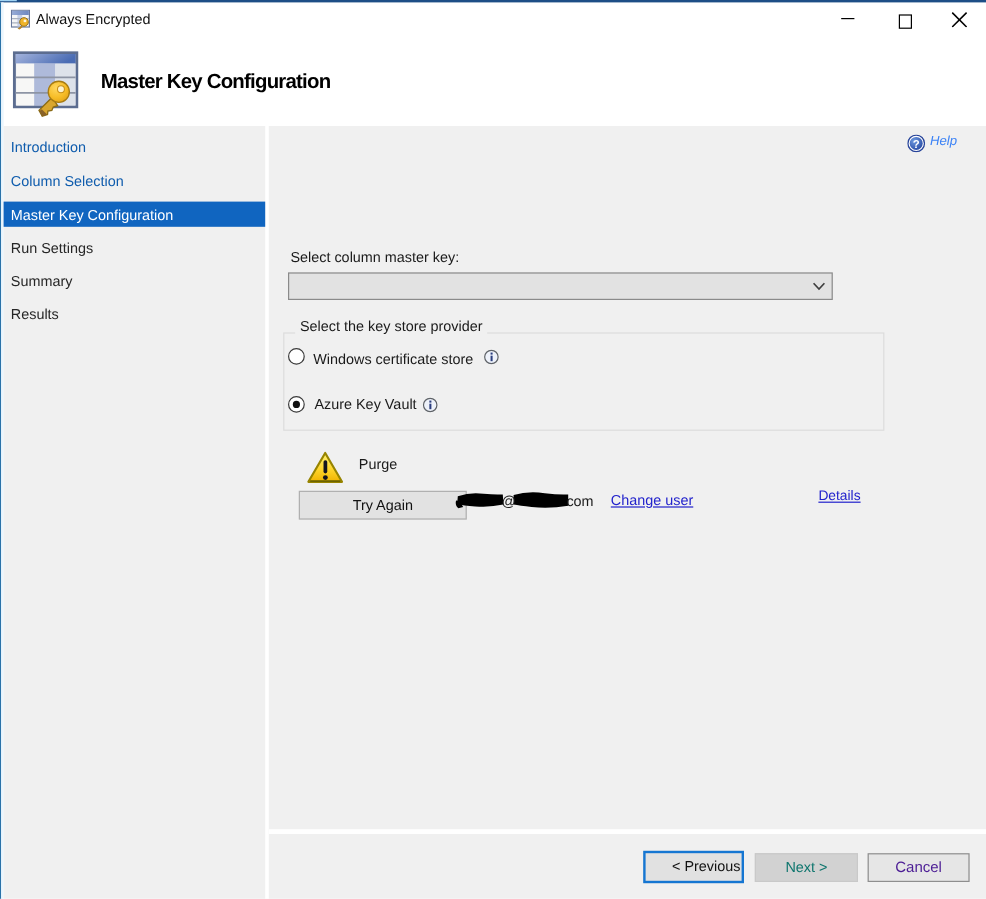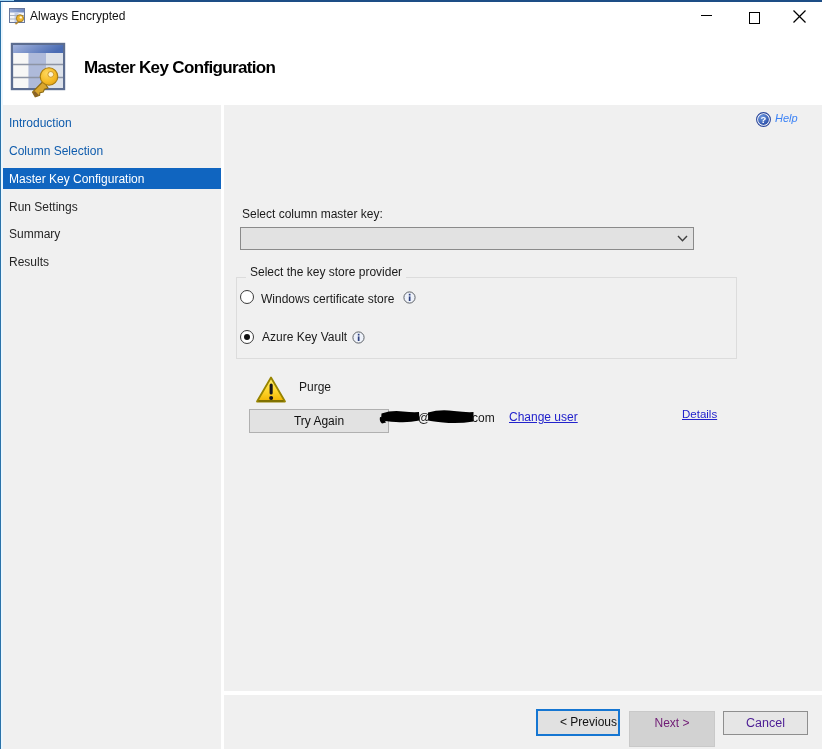--- a/index.html
+++ b/index.html
@@ -147,15 +147,15 @@
     <path d="M50 7.5 Q62 4 76 6 Q88 7.5 95.5 7 L95.5 16.5 Q80 19 65 17.5 Q55 16.5 50 15.5 Z" fill="#000"></path>
     <path d="M2 12 Q1 16 4 18.5 L8 17.5 L5 12.5 Z" fill="#000"></path>
   </svg>
   <div class="abs t12" style="left:418px;top:411px;">@</div>
   <div class="abs t12" style="left:472px;top:411px;">com</div>
 
   <div class="abs" style="left:509px;top:410px;font-size:12px;color:#2222cc;text-decoration:underline;">Change user</div>
   <div class="abs" style="left:682px;top:408px;font-size:11.5px;color:#2222cc;text-decoration:underline;">Details</div>
 
   <div class="abs" style="left:536px;top:709px;width:84px;height:27px;background:#e1e1e1;border:2px solid #1576d2;box-sizing:border-box;text-align:center;font-size:12px;color:#111;line-height:23px;padding-left:21px;">&lt; Previous</div>
-  <div class="abs" style="left:629px;top:711px;width:86px;height:36px;background:#d2d2d2;border:1px solid #c9c9c9;box-sizing:border-box;text-align:center;font-size:12px;color:#701a75;line-height:22px;">Next &gt;</div>
+  <div class="abs" style="left:629px;top:711px;width:86px;height:24px;background:#d2d2d2;border:1px solid #c9c9c9;box-sizing:border-box;text-align:center;font-size:12px;color:#0f766e;line-height:22px;">Next &gt;</div>
   <div class="abs" style="left:723px;top:711px;width:85px;height:24px;background:#e6e6e6;border:1px solid #8e8e8e;box-sizing:border-box;text-align:center;font-size:12.5px;color:#4c1d95;line-height:22px;">Cancel</div>
 </div>
 
 </body></html>

